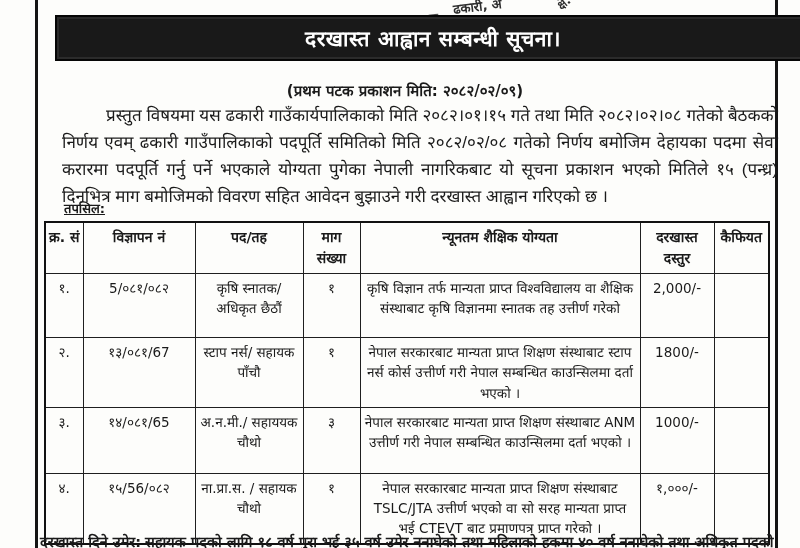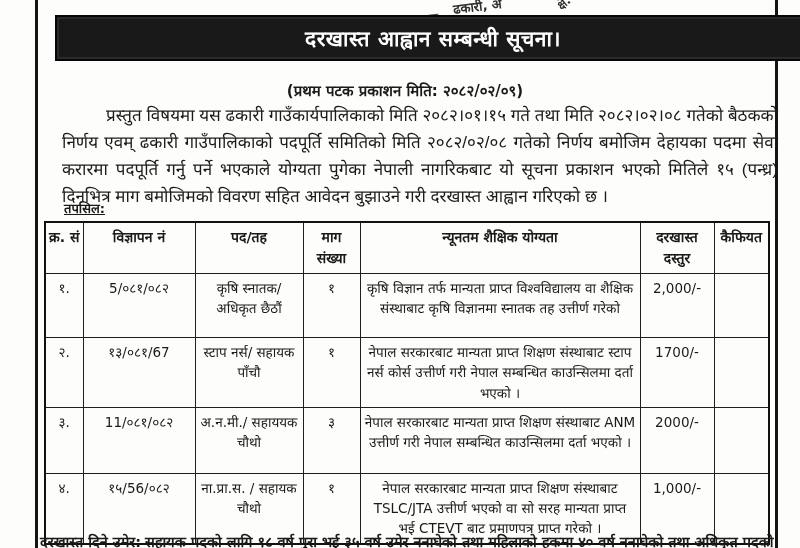--- a/index.html
+++ b/index.html
@@ -128,39 +128,39 @@
       <td class="c-qual">कृषि विज्ञान तर्फ मान्यता प्राप्त विश्वविद्यालय वा शैक्षिक संस्थाबाट कृषि विज्ञानमा स्नातक तह उत्तीर्ण गरेको</td>
       <td class="c-fee">2,000/-</td>
       <td class="c-rem"></td>
     </tr>
         <tr class="r1">
       <td class="c-sn">२.</td>
       <td class="c-advt">१३/०८१/67</td>
       <td class="c-post">स्टाप नर्स/ सहायक पाँचौ</td>
       <td class="c-quota">१</td>
       <td class="c-qual">नेपाल सरकारबाट मान्यता प्राप्त शिक्षण संस्थाबाट स्टाप नर्स कोर्स उत्तीर्ण गरी नेपाल सम्बन्धित काउन्सिलमा दर्ता भएको ।</td>
-      <td class="c-fee">1700/-</td>
+      <td class="c-fee">1800/-</td>
       <td class="c-rem"></td>
     </tr>
         <tr class="r2">
       <td class="c-sn">३.</td>
-      <td class="c-advt">11/०८१/०८२</td>
+      <td class="c-advt">१४/०८१/65</td>
       <td class="c-post">अ.न.मी./ सहाययक चौथो</td>
       <td class="c-quota">३</td>
       <td class="c-qual">नेपाल सरकारबाट मान्यता प्राप्त शिक्षण संस्थाबाट ANM उत्तीर्ण गरी नेपाल सम्बन्धित काउन्सिलमा दर्ता भएको ।</td>
-      <td class="c-fee">2000/-</td>
+      <td class="c-fee">1000/-</td>
       <td class="c-rem"></td>
     </tr>
         <tr class="r3">
       <td class="c-sn">४.</td>
       <td class="c-advt">१५/56/०८२</td>
       <td class="c-post">ना.प्रा.स. / सहायक चौथो</td>
       <td class="c-quota">१</td>
       <td class="c-qual">नेपाल सरकारबाट मान्यता प्राप्त शिक्षण संस्थाबाट TSLC/JTA उत्तीर्ण भएको वा सो सरह मान्यता प्राप्त भई CTEVT बाट प्रमाणपत्र प्राप्त गरेको ।</td>
-      <td class="c-fee">1,000/-</td>
+      <td class="c-fee">१,०००/-</td>
       <td class="c-rem"></td>
     </tr>
       </tbody>
   </table>
 
   <div class="footer">
     <span class="f-label">दरखास्त दिने उमेर:</span><span>सहायक पदको लागि १८ वर्ष पुरा भई ३५ वर्ष उमेर ननाघेको तथा महिलाको हकमा ४० वर्ष ननाघेको तथा अधिकृत पदको</span>
   </div>
 
 </div>

